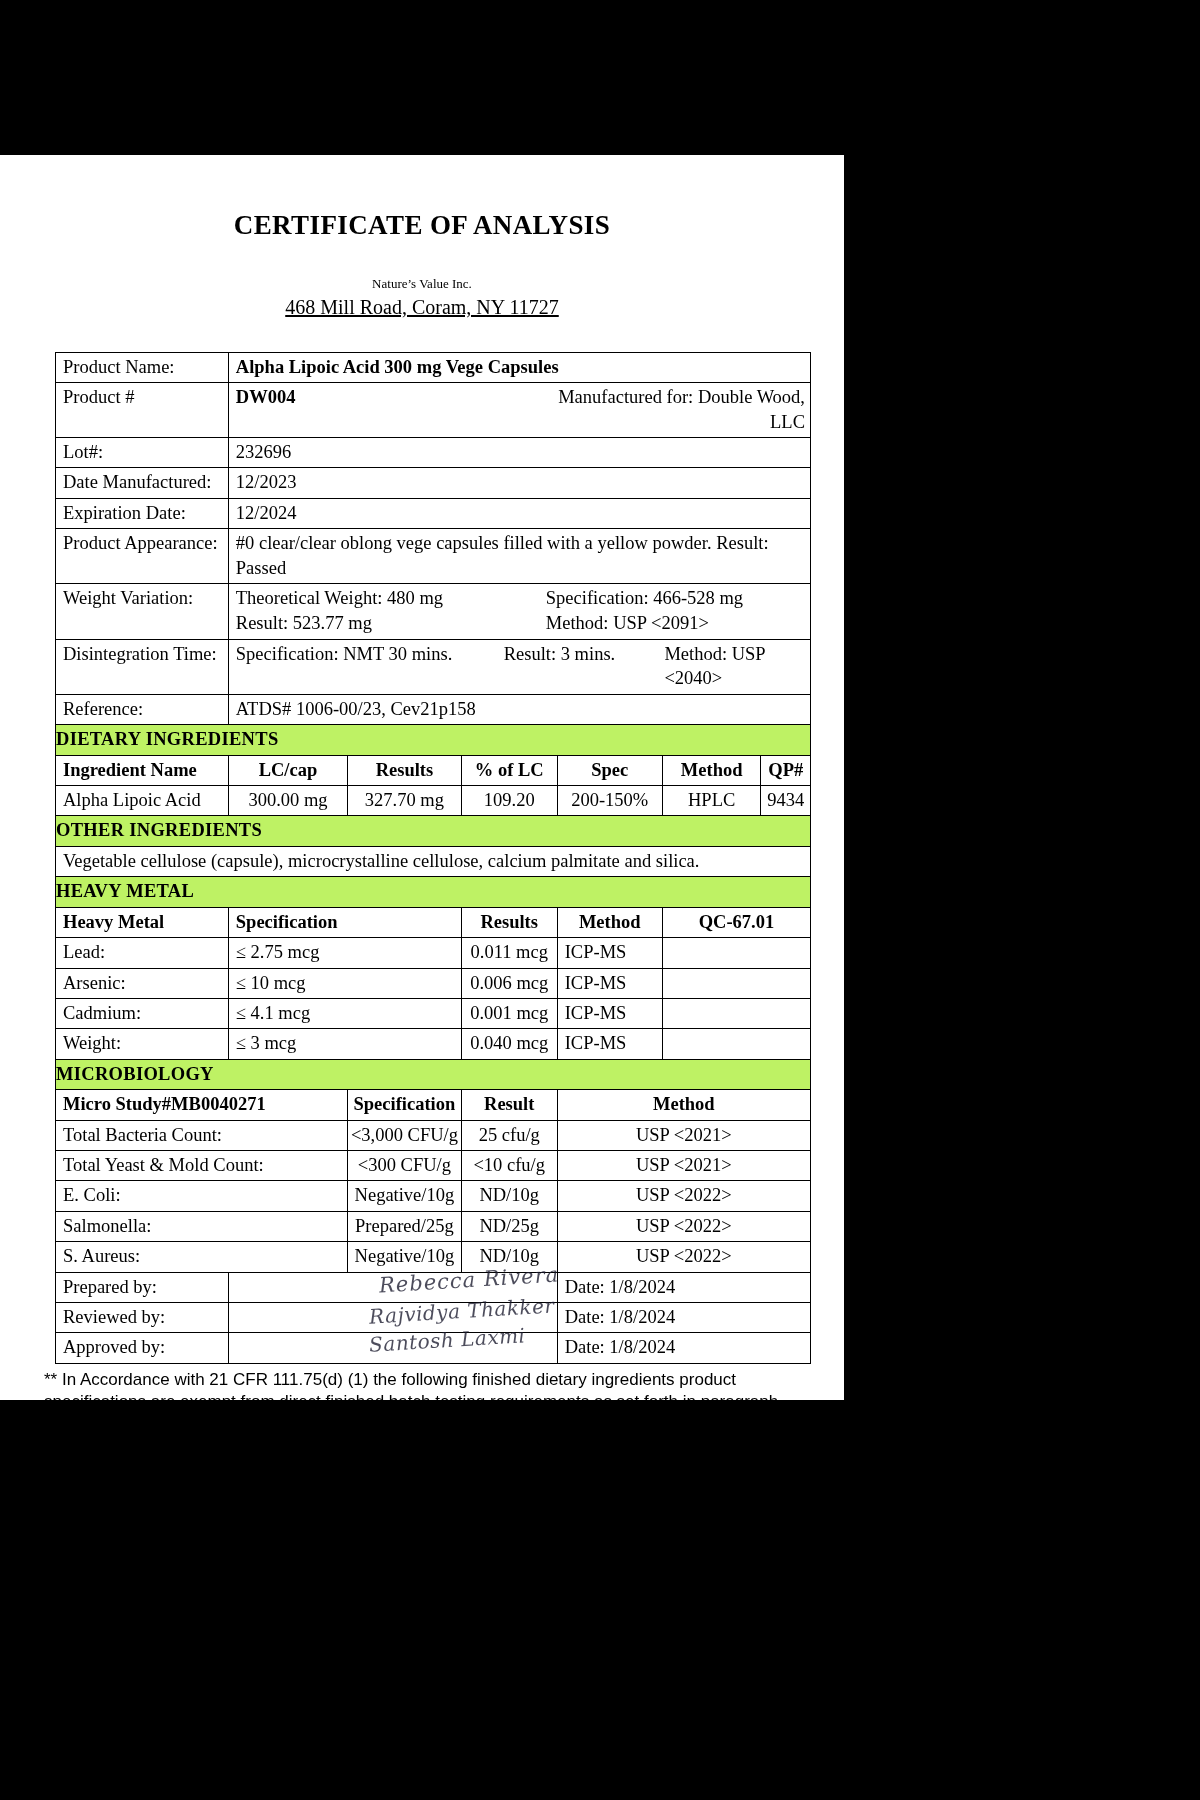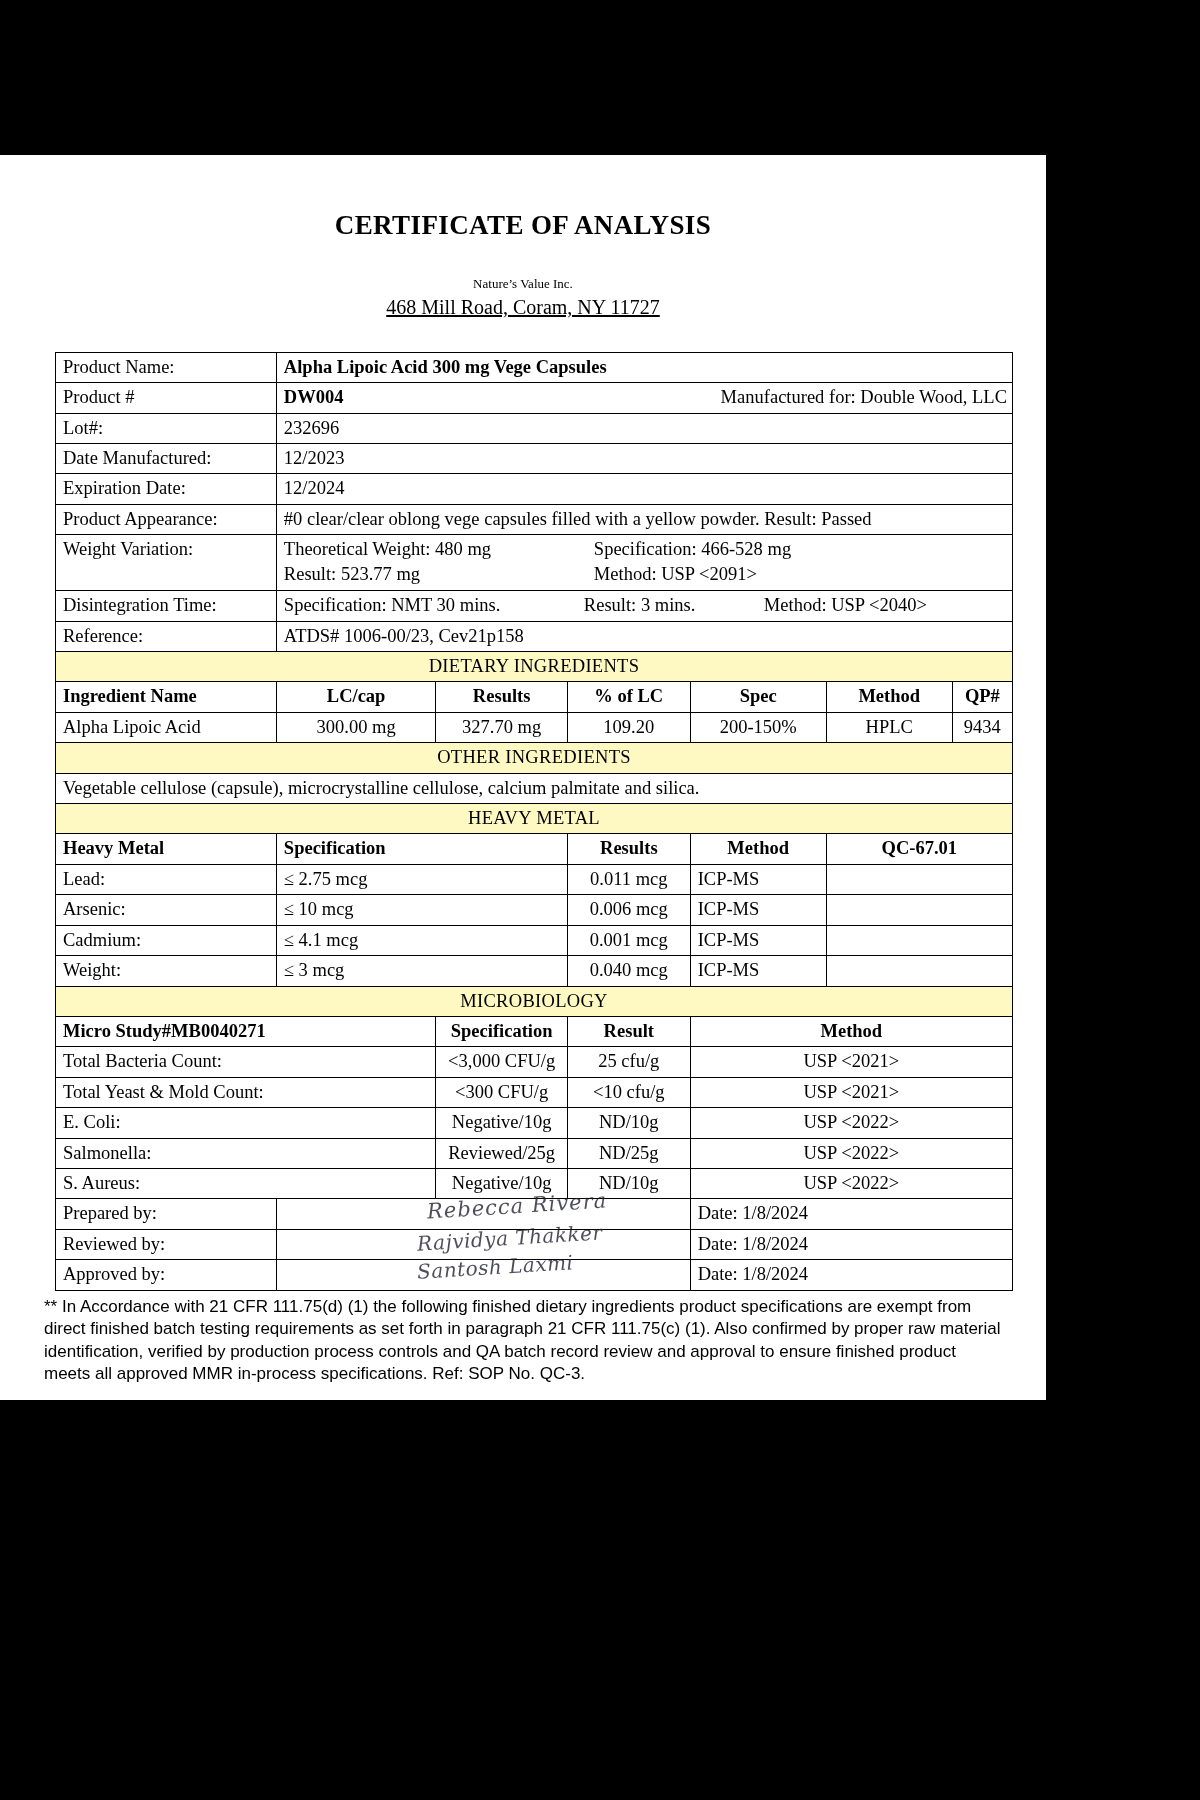--- a/index.html
+++ b/index.html
@@ -4,21 +4,21 @@
 <style>
   * { box-sizing: border-box; margin: 0; padding: 0; }
   html, body {
     width: 1200px; height: 1800px;
     background: #000;
     font-family: "Liberation Serif", "DejaVu Serif", serif;
   }
   #page {
     position: absolute;
     left: 0; top: 155px;
-    width: 1046px; height: 1245px;
+    width: 844px; height: 1245px;
     background: #fff;
   }
   #sheet { padding: 0 44px; }
 
   .title {
     text-align: center;
     font-size: 27px;
     font-weight: bold;
     letter-spacing: 0.4px;
     padding-top: 55px;
@@ -40,23 +40,23 @@
   }
   table.coa td {
     border: 1.3px solid #000;
     padding: 2px 0 3px 0;
     vertical-align: top;
     line-height: 1.32;
   }
   .lbl { padding-left: 7px !important; white-space: nowrap; }
   .bold { font-weight: bold; }
   .band {
-    background: #fef9c3;
-    text-align: center;
-    font-weight: normal;
+    background: #bef264;
+    text-align: left;
+    font-weight: bold;
     letter-spacing: 0.3px;
     padding: 2px 0 3px 0 !important;
   }
   .hdr { font-weight: bold; }
   .c { text-align: center; }
   .l { text-align: left; }
   .pl7 { padding-left: 7px !important; }
 
   .two { display: flex; }
   .two > div:first-child { width: 310px; }
@@ -265,21 +265,21 @@
       <td class="c" colspan="3">USP &lt;2021&gt;</td>
     </tr>
     <tr>
       <td class="pl7" colspan="2">E. Coli:</td>
       <td class="c">Negative/10g</td>
       <td class="c">ND/10g</td>
       <td class="c" colspan="3">USP &lt;2022&gt;</td>
     </tr>
     <tr>
       <td class="pl7" colspan="2">Salmonella:</td>
-      <td class="c">Reviewed/25g</td>
+      <td class="c">Prepared/25g</td>
       <td class="c">ND/25g</td>
       <td class="c" colspan="3">USP &lt;2022&gt;</td>
     </tr>
     <tr>
       <td class="pl7" colspan="2">S. Aureus:</td>
       <td class="c">Negative/10g</td>
       <td class="c">ND/10g</td>
       <td class="c" colspan="3">USP &lt;2022&gt;</td>
     </tr>
 

